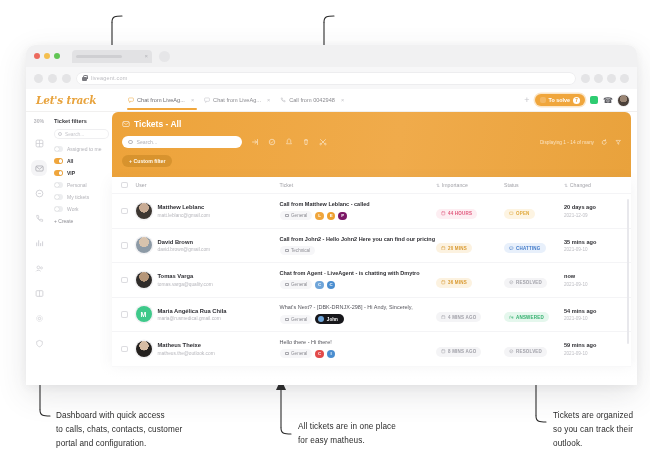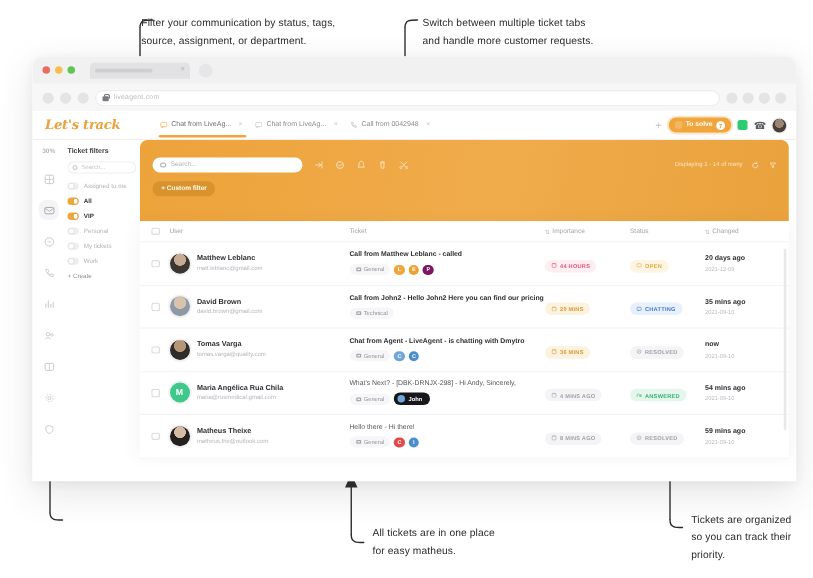--- a/index.html
+++ b/index.html
@@ -248,61 +248,60 @@
     position:absolute; left:0; right:0; bottom:0; height:26px;
     background: linear-gradient(to bottom, rgba(255,255,255,0), #ffffff 78%);
     pointer-events:none;
   }
 </style>
 </head>
 <body>
 
 <div class="stage">
 
-  <div class="anno" style="left:113px; top:12px; width:200px;">Filter your communication by status, tags,
-source, assignment, or department.</div>
   <div class="anno-line" style="left:92px; top:14px;">
     <svg width="120" height="160" viewBox="0 0 120 160" fill="none">
       <path d="M20 8 C20 2 24 2 30 2" stroke="#2b2b2b" stroke-width="1.1" fill="none" stroke-linecap="round"></path>
       <path d="M20 8 L20 140 C20 147 24 147 30 147 L88 147" stroke="#2b2b2b" stroke-width="1.1" fill="none"></path>
       <path d="M84 142 L94 147 L84 152 Z" fill="#2b2b2b"></path>
     </svg>
   </div>
 
-  <div class="anno" style="left:338px; top:12px; width:210px;">Switch between multiple ticket tabs
-and handle more customer requests.</div>
   <div class="anno-line" style="left:318px; top:14px;">
     <svg width="40" height="90" viewBox="0 0 40 90" fill="none">
       <path d="M6 8 C6 2 10 2 16 2" stroke="#2b2b2b" stroke-width="1.1" fill="none" stroke-linecap="round"></path>
       <path d="M6 8 L6 76" stroke="#2b2b2b" stroke-width="1.1" fill="none"></path>
       <path d="M1 72 L6 83 L11 72 Z" fill="#2b2b2b"></path>
     </svg>
   </div>
 
+  <div class="anno" style="left:56px; top:409px; width:175px;">Dashboard with quick access
+to calls, chats, contacts, customer
+portal and configuration.</div>
   <div class="anno-line" style="left:35px; top:300px;">
     <svg width="40" height="120" viewBox="0 0 40 120" fill="none">
       <path d="M5 110 L5 22" stroke="#2b2b2b" stroke-width="1.1" fill="none"></path>
       <path d="M0 26 L5 15 L10 26 Z" fill="#2b2b2b"></path>
       <path d="M5 110 C5 116 9 116 15 116" stroke="#2b2b2b" stroke-width="1.1" fill="none" stroke-linecap="round"></path>
     </svg>
   </div>
 
   <div class="anno" style="left:298px; top:420px; width:170px;">All tickets are in one place
 for easy matheus.</div>
   <div class="anno-line" style="left:276px; top:372px;">
     <svg width="40" height="64" viewBox="0 0 40 64" fill="none">
       <path d="M5 56 L5 14" stroke="#2b2b2b" stroke-width="1.1" fill="none"></path>
       <path d="M0 18 L5 7 L10 18 Z" fill="#2b2b2b"></path>
       <path d="M5 56 C5 62 9 62 15 62" stroke="#2b2b2b" stroke-width="1.1" fill="none" stroke-linecap="round"></path>
     </svg>
   </div>
 
   <div class="anno" style="left:553px; top:409px; width:95px;">Tickets are organized
 so you can track their
-priority.</div>
+outlook.</div>
   <div class="anno-line" style="left:531px; top:330px;">
     <svg width="40" height="95" viewBox="0 0 40 95" fill="none">
       <path d="M5 86 L5 16" stroke="#2b2b2b" stroke-width="1.1" fill="none"></path>
       <path d="M0 20 L5 9 L10 20 Z" fill="#2b2b2b"></path>
       <path d="M5 86 C5 92 9 92 15 92" stroke="#2b2b2b" stroke-width="1.1" fill="none" stroke-linecap="round"></path>
     </svg>
   </div>
 
   <div class="browser">
 
@@ -464,20 +463,27 @@
         <div class="frow">
           <span class="tog"></span>
           <span class="fl">Work</span>
         </div>
         <div class="fcreate">+ Create</div>
       </div>
 
       <div class="panel">
 
         <div class="panel-head">
+          <div class="ph-title">
+            <svg viewBox="0 0 16 16">
+              <rect x="1.5" y="3" width="13" height="10" rx="2" fill="none" stroke="#ffffff" stroke-width="1.4" opacity=".85"></rect>
+              <path d="M2 4.5 L8 9 L14 4.5" fill="none" stroke="#ffffff" stroke-width="1.2" opacity=".85"></path>
+            </svg>
+            <span>Tickets - All</span>
+          </div>
 
           <div class="ph-row">
             <div class="ph-search">
               <span class="mg"></span>
               <span>Search...</span>
             </div>
             <div class="ph-icons">
               <svg viewBox="0 0 16 16">
                 <path d="M3 8 H11 M8 5 L11.5 8 L8 11 M13 3 V13" stroke="#fff" stroke-width="1.4" fill="none" stroke-linecap="round"></path>
               </svg>

